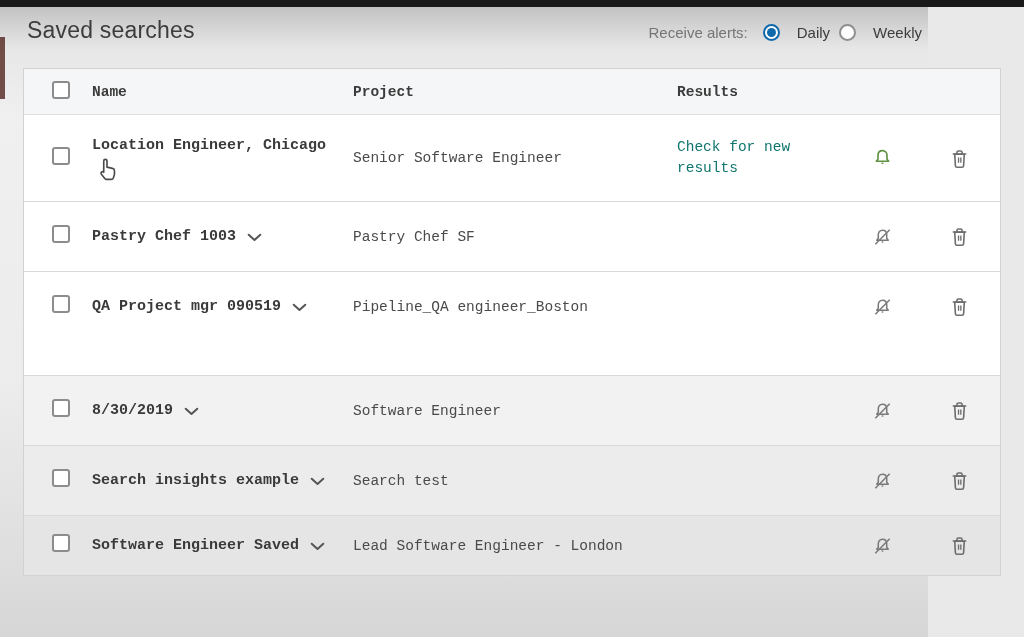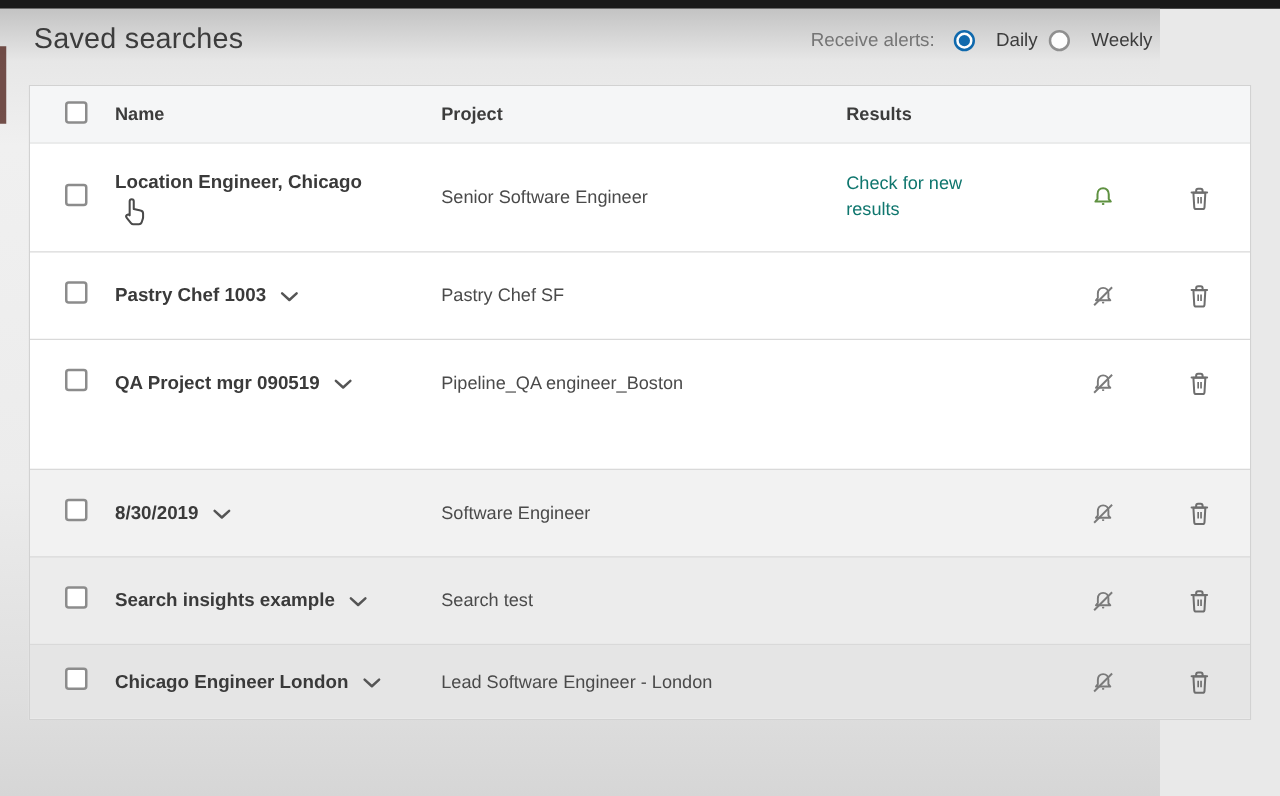--- a/index.html
+++ b/index.html
@@ -27,21 +27,21 @@
   .radio.selected{border-color:#0f69ad;}
   .radio.selected::after{content:"";position:absolute;inset:2px;border-radius:50%;background:#0f69ad;}
 
   .card{
     position:absolute;left:23px;top:61px;width:978px;
     background:#fff;border:1px solid #d2d2d2;box-sizing:border-box;
   }
   .grid{
     display:grid;
     grid-template-columns:40px 261px 324px 150px 110px 1fr;
-    padding-left:28px;align-items:center;box-sizing:border-box;
+    padding-left:28px;align-items:center;box-sizing:border-box;font-family:Liberation Mono, monospace;
   }
   .thead{
     height:46px;background:#f5f6f7;border-bottom:1px solid #e0e0e0;
     font-size:14.5px;font-weight:bold;color:#3c3c3c;
   }
   #rows > * + *{border-top:1px solid #d9d9d9;}
   .row{height:70px;background:#fff;}
   .row-block{background:#fff;}
   .main-row{height:86px;}
   .main-row .name-cell{align-self:flex-start;padding-top:22px;}
@@ -235,21 +235,21 @@
         <path d="M6 7.5h10l-.7 12.1a1.7 1.7 0 0 1-1.7 1.6H8.4a1.7 1.7 0 0 1-1.7-1.6z"></path>
         <path d="M4.5 7.3h13" stroke-linecap="round"></path>
         <path d="M8.3 7.2V5.8A1.6 1.6 0 0 1 9.9 4.2h2.2a1.6 1.6 0 0 1 1.6 1.6v1.4"></path>
         <path d="M10 11v5.5M12.4 11v5.5" stroke-width="1.4"></path>
       </svg>
     </div>
   </div>
         <div class="grid row row-6">
     <div><span class="checkbox"></span></div>
     <div class="name-cell">
-      <span>Chicago Engineer London</span>
+      <span>Software Engineer Saved</span>
       <svg class="chevron" width="15" height="9" viewBox="0 0 15 9" fill="none" stroke="#555" stroke-width="2" stroke-linecap="round" stroke-linejoin="round">
               <path d="M1.7 1.7 7.5 7 13.3 1.7"></path>
             </svg>
 
     </div>
     <div class="project-cell">Lead Software Engineer - London</div>
     <div class="results-cell"></div>
     <div class="bell-cell">
 
       <svg width="23" height="24" viewBox="0 0 24 24" fill="none" stroke="#7a7a7a" stroke-width="1.6" stroke-linejoin="round">

